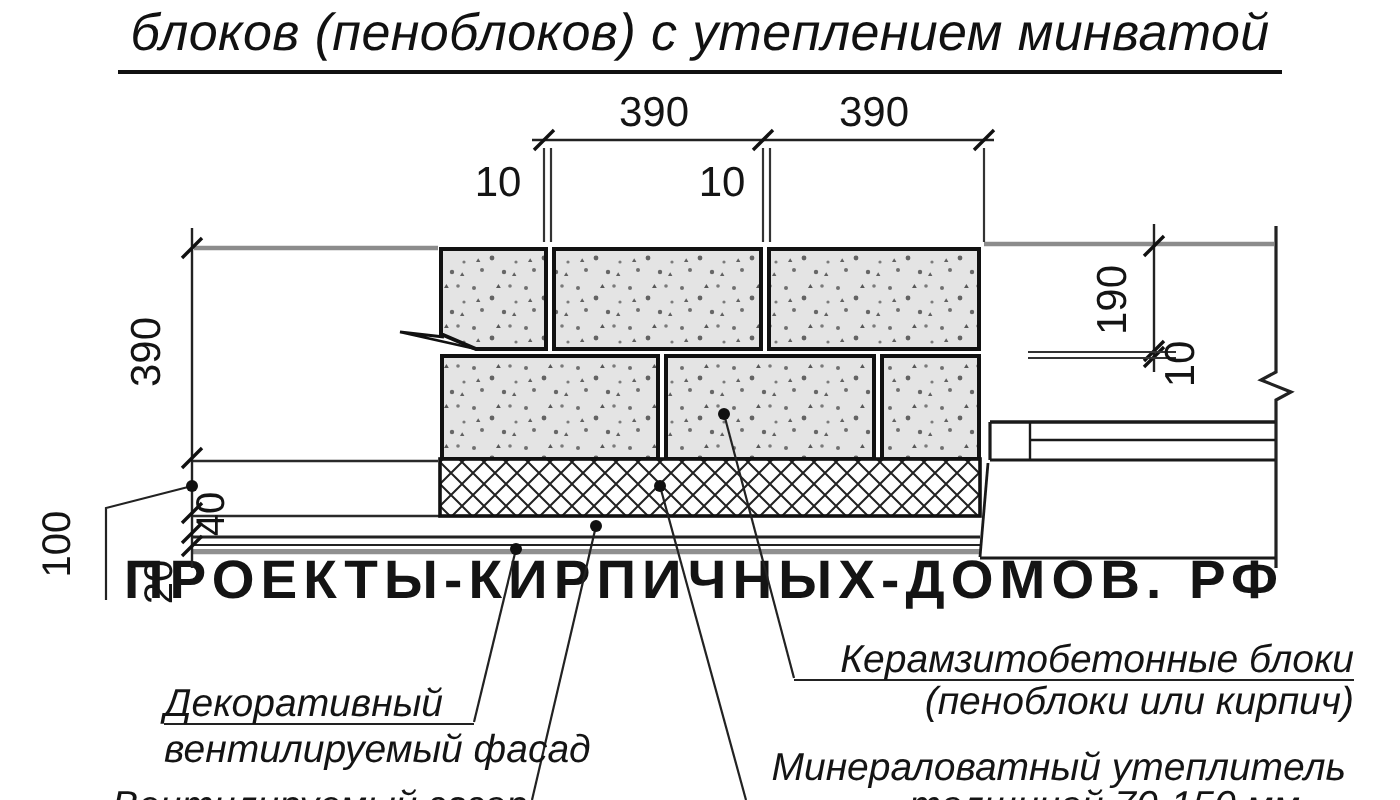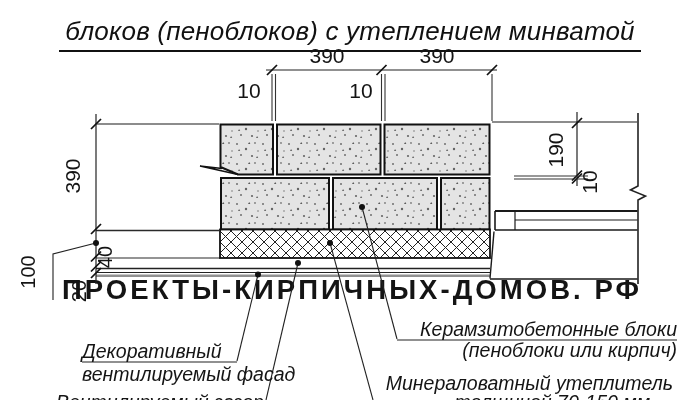--- a/index.html
+++ b/index.html
@@ -2,21 +2,21 @@
 <html><head>
 <meta charset="utf-8">
 <style>
   html,body{margin:0;padding:0;}
   body{
     width:700px;height:400px;position:relative;overflow:hidden;
     background:#ffffff;
     font-family:"Liberation Sans", sans-serif;
   }
   .title-wrap{
-    position:absolute;top:16px;left:0;width:700px;text-align:center;
+    position:absolute;top:1px;left:0;width:700px;text-align:center;
   }
   .title{
     display:inline-block;
     font-style:italic;
     font-size:26px;
     color:#111;
     white-space:nowrap;
     border-bottom:2px solid #111;
     padding:0 6px 3px 6px;
     letter-spacing:0.2px;

